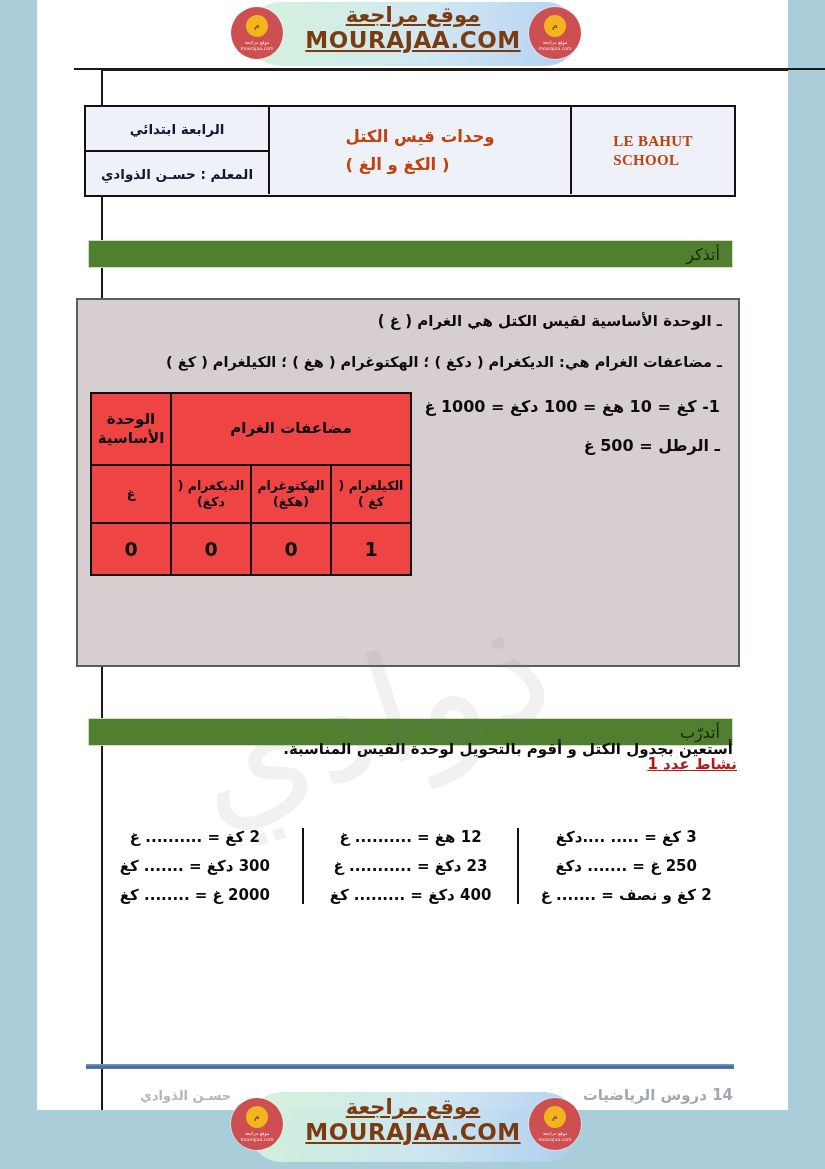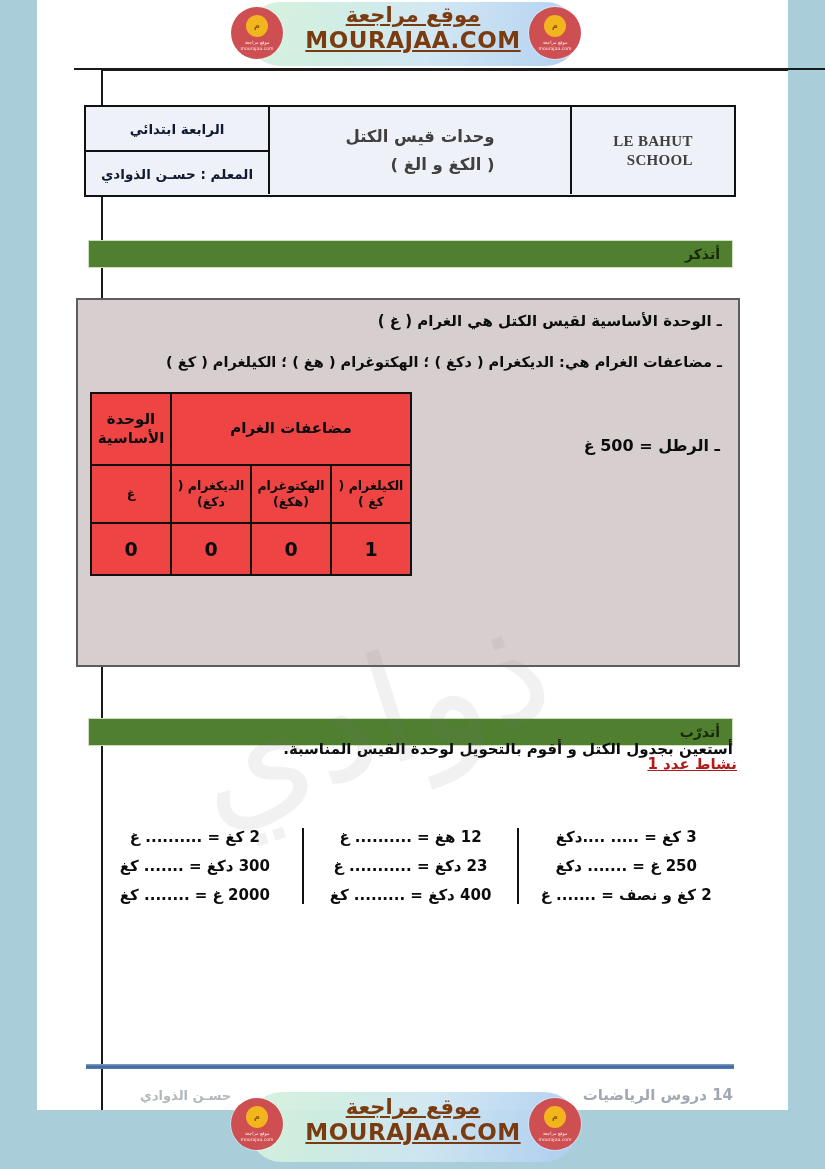--- a/index.html
+++ b/index.html
@@ -145,22 +145,22 @@
     display: flex;
     border: 2px solid #111;
     box-sizing: border-box;
     background: #eef1f7;
   }
   .hdr-cell {
     box-sizing: border-box;
     display: flex;
     align-items: center;
     justify-content: center;
-    text-align: right;
-    color: #404040;
+    text-align: left;
+    color: #c2410c;
     font-weight: bold;
   }
   .hdr-school {
     width: 164px;
     height: 87px;
     border-left: 2px solid #111;
     font-family: "Liberation Serif", serif;
     font-size: 15px;
     line-height: 1.25;
     letter-spacing: .3px;
@@ -197,22 +197,22 @@
     background: #4f7f2f;
     border: 1px solid #cfe0c0;
     box-sizing: border-box;
     display: flex;
     align-items: center;
     justify-content: flex-start;
     padding-right: 12px;
   }
   .band-label {
     font-family: "DejaVu Sans", sans-serif;
-    font-size: 14px;
-    font-weight: bold;
+    font-size: 16px;
+    font-weight: normal;
     color: #16290a;
   }
   .band-remember { top: 240px; }
   .band-practice { top: 718px; }
 
   
   .panel {
     position: absolute;
     left: 76px;
     top: 298px;
@@ -392,20 +392,21 @@
   </div>
 </div>
 
 <div class="band band-remember">
   <span class="band-label">أتذكر</span>
 </div>
 
 <div class="panel">
   <div class="panel-line panel-l1">ـ الوحدة الأساسية لقيس الكتل هي الغرام ( غ )</div>
   <div class="panel-line panel-l2">ـ مضاعفات الغرام هي: الديكغرام ( دكغ )  ؛   الهكتوغرام ( هغ )  ؛ الكيلغرام ( كغ )</div>
+  <div class="panel-line panel-l3">1- كغ = 10 هغ = 100 دكغ = 1000 غ</div>
   <div class="panel-line panel-l4">ـ الرطل = 500 غ</div>
 
   <table class="units">
     <tbody>
         <tr>
       <th class="th-top" colspan="3">مضاعفات الغرام</th>
       <th class="th-top">الوحدة الأساسية</th>
     </tr>
     <tr>
       <th class="th-sub col-kg">الكيلغرام ( كغ )</th>

